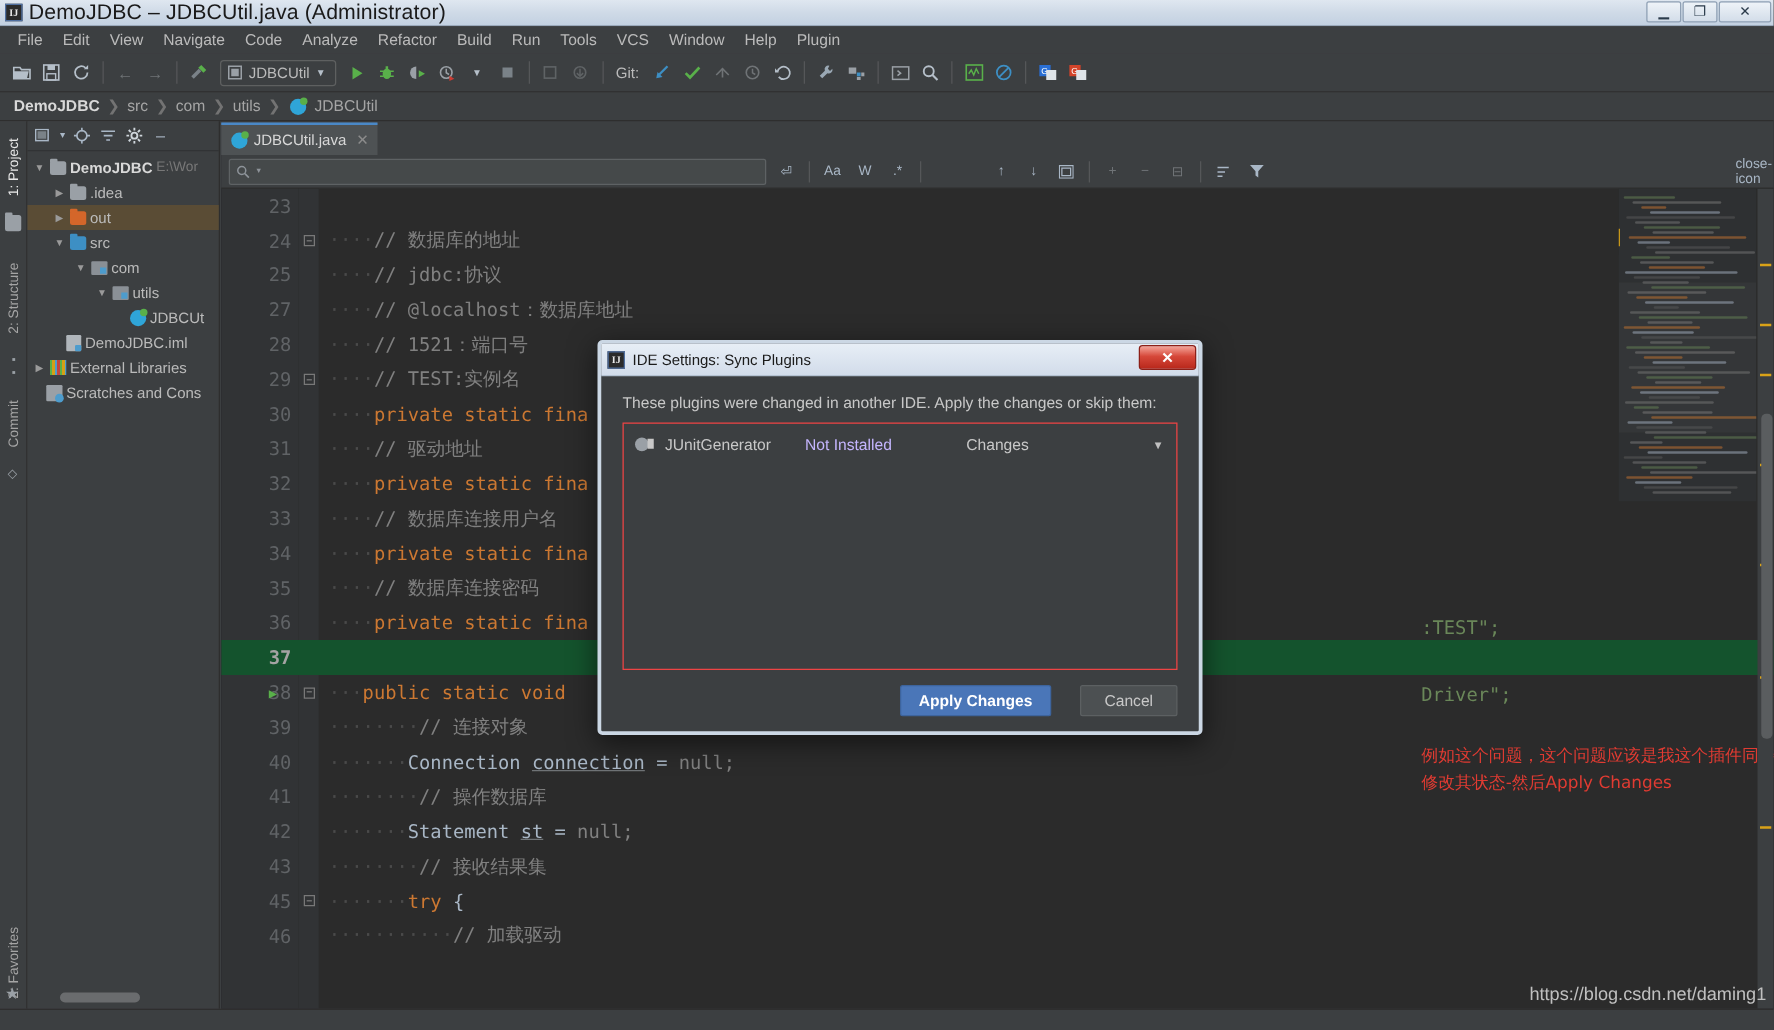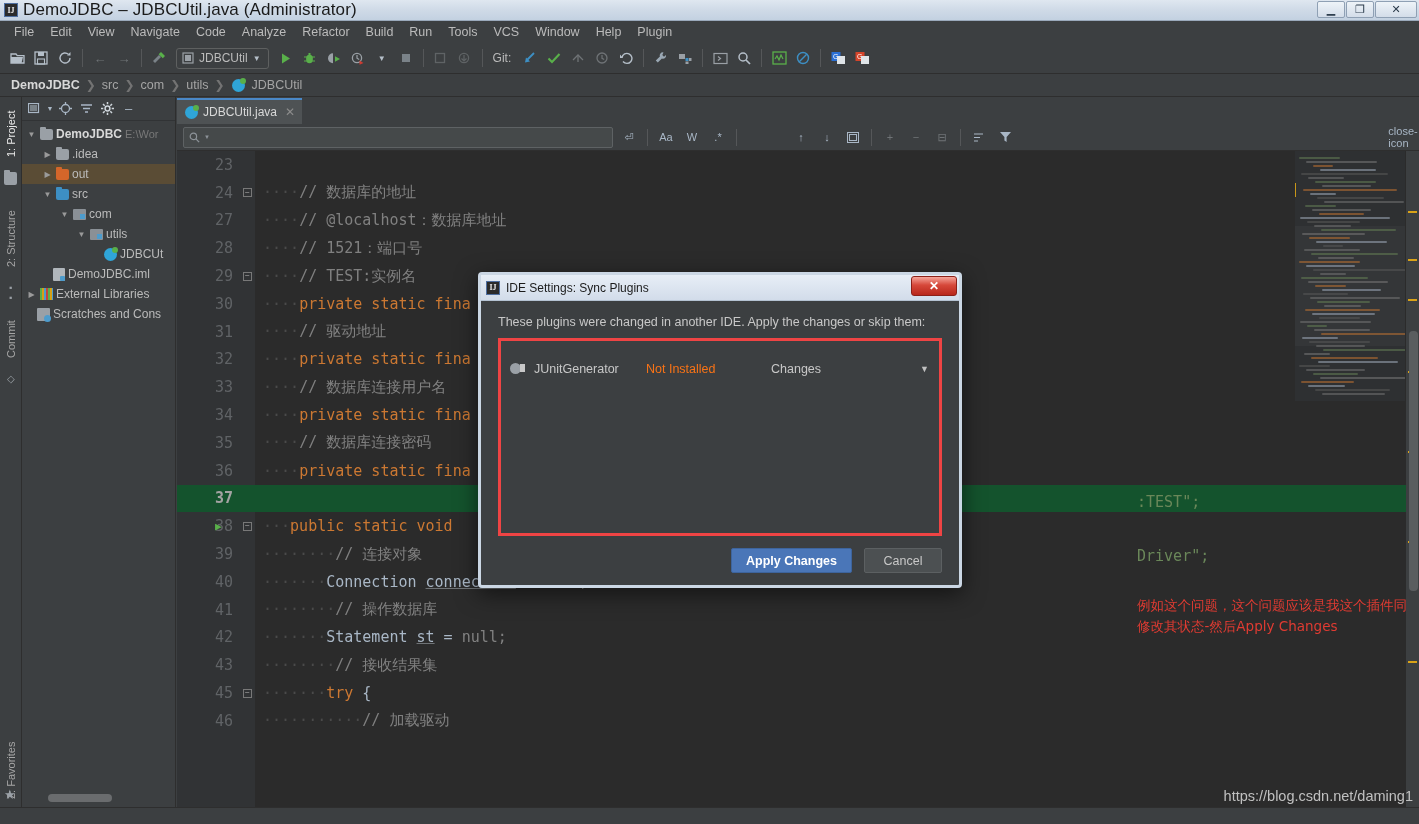--- a/index.html
+++ b/index.html
@@ -251,50 +251,50 @@
   .dlg-close {
     position: absolute; right: 2px; top: 1px; width: 46px; height: 20px;
     background: linear-gradient(to bottom,#f5a59a 0%,#d6483a 45%,#b8271b 100%);
     border: 1px solid #8c2018; border-radius: 3px;
     color: #fff; font-size: 12px; font-weight: bold;
     display: flex; align-items: center; justify-content: center;
   }
   .dlg-body { flex: 1; padding: 14px 17px 12px 17px; display: flex; flex-direction: column; }
   .dlg-msg { font-size: 12.5px; color: #c8c8c8; margin-bottom: 9px; }
   .dlg-list {
-    flex: 1; background: #3c3f41; border: 3px solid #ef4444;
-    padding: 16px 0 0 0; overflow: hidden;
+    flex: 1; background: #3c3f41; border: 1px solid #ef4444;
+    padding: 5px 0 0 0; overflow: hidden;
   }
   .plugin-row {
     display: flex; align-items: center; height: 24px; padding-left: 9px;
   }
   .pl-ico {
     width: 15px; height: 14px; flex: 0 0 15px; margin-right: 9px; position: relative;
   }
   .pl-ico::before {
     content:''; position:absolute; left:0; top:1px; width:11px; height:11px;
     border-radius:50%; background:#9aa0a6;
   }
   .pl-ico::after {
     content:''; position:absolute; right:0; top:2px; width:5px; height:8px; background:#c8c8c8;
   }
   .pl-name { font-size: 12.5px; color: #c8c8c8; width: 112px; }
-  .pl-state { font-size: 12.5px; color: #f97316; flex: 1; }
+  .pl-state { font-size: 12.5px; color: #c4b5fd; flex: 1; }
   .pl-action {
     width: 168px; display: flex; align-items: center; justify-content: space-between;
     padding-right: 10px;
   }
   .pl-action .val { font-size: 12.5px; color: #c8c8c8; }
   .pl-action .chev { font-size: 9px; color: #c0c0c0; }
   .dlg-buttons {
     display: flex; justify-content: flex-end; gap: 12px; margin-top: 12px;
   }
   .btn {
     height: 25px; min-width: 78px; padding: 0 14px; border-radius: 2px;
-    font-size: 12.5px; display: flex; align-items: center; justify-content: center;
+    font-size: 12.5px; display: flex; align-items: center; justify-content: center; margin-left: 11px;
   }
   .btn.primary { background: #4a76b8; color: #ffffff; font-weight: bold; border: 1px solid #3d649d; }
   .btn.secondary { background: #4c5052; color: #c8c8c8; border: 1px solid #5c6062; }
 
   
   .statusbar {
     position: absolute; left: 0; bottom: 0; width: 1419px; height: 17px;
     background: #3c3f41; border-top: 1px solid #2e2e2e;
   }
   .watermark {
@@ -686,20 +686,24 @@
       <div class="code-lines">
 
       <div class="cl">
             <span class="ln">23</span>
             <span class="ctext"></span>
           </div>
           <div class="cl">
             <span class="ln">24</span>
             <span class="fold-mark">−</span>
             <span class="ctext"><span class="dots">····</span><span class="cm">// 数据库的地址</span></span>
+          </div>
+          <div class="cl">
+            <span class="ln">25</span>
+            <span class="ctext"><span class="dots">····</span><span class="cm">// jdbc:协议</span></span>
           </div>
           <div class="cl">
             <span class="ln">27</span>
             <span class="ctext"><span class="dots">····</span><span class="cm">// @localhost：数据库地址</span></span>
           </div>
           <div class="cl">
             <span class="ln">28</span>
             <span class="ctext"><span class="dots">····</span><span class="cm">// 1521：端口号</span></span>
           </div>
           <div class="cl">

